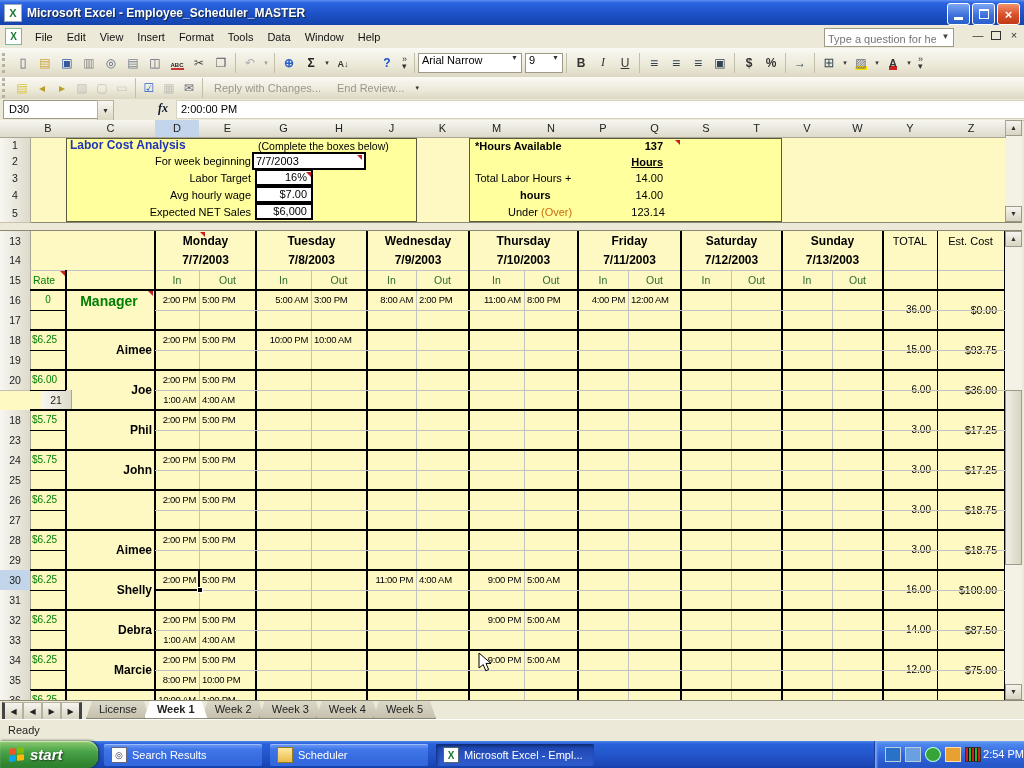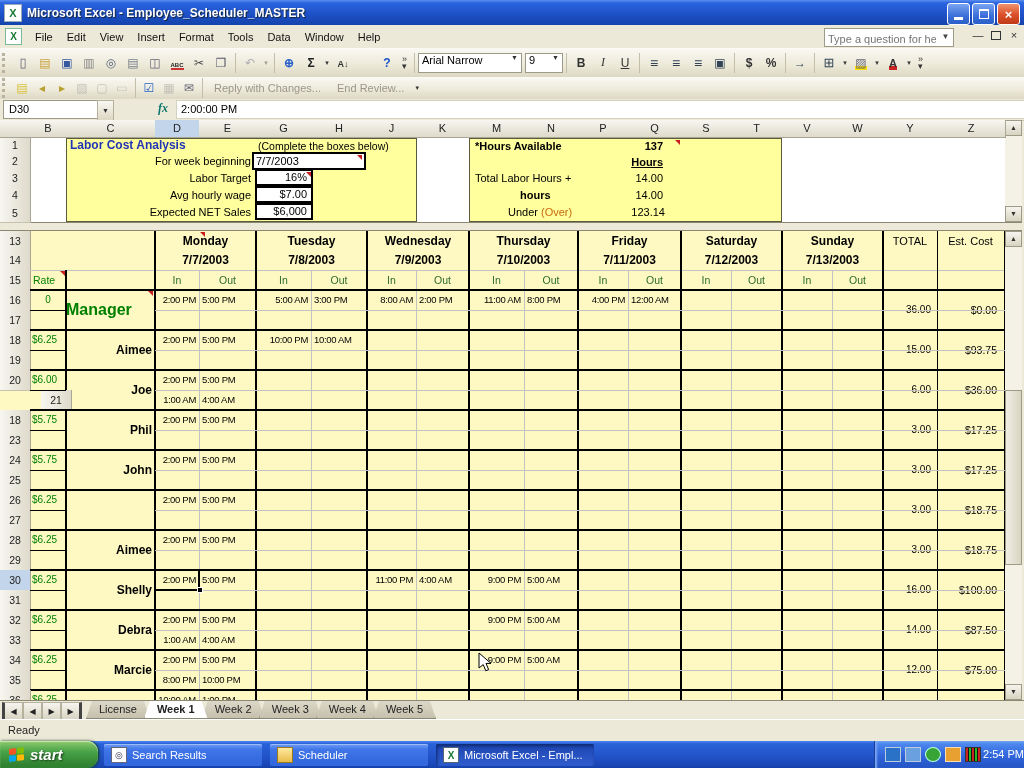--- a/index.html
+++ b/index.html
@@ -84,28 +84,28 @@
   .show-comments-icon::after{content:"▢";color:#888;}
   .delete-comment-icon::after{content:"▭";color:#888;}
   .checkbox-icon::after{content:"☑";color:#2a62c8;}
   .picture-icon::after{content:"▦";color:#888;}
   .envelope-icon::after{content:"✉";color:#667;}
 
   
   #fmbar{left:0;top:99px;width:1024px;height:21px;background:#ece9d8;border-bottom:1px solid #c9c5b2;}
   #namebox{position:absolute;left:3px;top:1px;width:93px;height:17px;background:#fff;border:1px solid #9d9a87;font-size:11px;line-height:17px;padding-left:5px;}
   #namedrop{position:absolute;left:97px;top:1px;width:15px;height:19px;background:linear-gradient(#f8f7f1,#ddd8c4);border:1px solid #b5b19c;font-size:7px;text-align:center;line-height:19px;color:#333;}
-  #fxlbl{position:absolute;left:158px;top:2px;font-family:"Liberation Serif",serif;font-style:italic;font-weight:bold;font-size:12px;color:#0f766e;}
+  #fxlbl{position:absolute;left:158px;top:2px;font-family:"Liberation Serif",serif;font-style:italic;font-weight:bold;font-size:12px;color:#0f172a;}
   #fvalue{position:absolute;left:176px;top:1px;width:845px;height:17px;background:#fff;border:1px solid #d5d2c2;font-size:11px;line-height:17px;padding-left:4px;}
 
   
   .chdr{position:absolute;top:120px;height:17px;background:linear-gradient(#f7f6f0,#dedacb);border-right:1px solid #a9a695;border-bottom:1px solid #a9a695;text-align:center;font-size:11px;line-height:17px;color:#222;}
   .rhdr{position:absolute;background:linear-gradient(90deg,#f7f6f0,#dedacb);border-right:1px solid #a9a695;border-bottom:1px solid #c5c1ae;text-align:center;font-size:10.5px;color:#222;}
   .selhdr{background:#c3d5ea !important;}
-  #paneT{left:0;top:138px;width:1005px;height:84px;background:#ffffff;overflow:hidden;padding-left:12px;}
+  #paneT{left:0;top:138px;width:1005px;height:84px;background:#fef9c3;overflow:hidden;padding-left:12px;}
   #paneB{left:0;top:231px;width:1005px;height:469px;background:#fef9c3;overflow:hidden;}
   #splitbar{left:0;top:222px;width:1022px;height:9px;background:#ece9d8;border-top:1px solid #8a8772;border-bottom:1px solid #8a8772;box-sizing:border-box;}
   .ybox{position:absolute;background:#ffff9e;border:1px solid #5a5a3c;box-sizing:border-box;}
   .c{position:absolute;white-space:nowrap;overflow:hidden;font-size:11px;color:#000;}
   .vln{position:absolute;background:#000;}
   .gln{position:absolute;background:#c2c2c2;}
   .ctri{position:absolute;width:0;height:0;border-top:5px solid #c81e1e;border-left:5px solid transparent;}
   .time{font-size:9.5px;letter-spacing:-0.3px;line-height:20px;}
   .inbox{position:absolute;background:#fff;border:2px solid #000;box-sizing:border-box;font-size:11px;}
   #selcell{position:absolute;border:2px solid #000;box-sizing:border-box;}
@@ -440,21 +440,21 @@
       <div class="vln" style="position: absolute; left: 577px; top: 0px; width: 2px; height: 469px;"></div>
       <div class="vln" style="position: absolute; left: 680px; top: 0px; width: 2px; height: 469px;"></div>
       <div class="vln" style="position: absolute; left: 781px; top: 0px; width: 2px; height: 469px;"></div>
       <div class="vln" style="position: absolute; left: 882px; top: 0px; width: 2px; height: 469px;"></div>
       <div class="vln" style="position: absolute; left: 65px; top: 39px; width: 2px; height: 430px;"></div>
       <div class="vln" style="position: absolute; left: 937px; top: 0px; width: 1px; height: 469px;"></div>
       <div class="vln" style="position: absolute; left: 1004px; top: 0px; width: 1px; height: 469px;"></div>
       <div class="rhdr" style="position: absolute; left: 0px; top: 59px; width: 30px; height: 20px; line-height: 20px;">16</div>
       <div class="rhdr" style="position: absolute; left: 0px; top: 79px; width: 30px; height: 20px; line-height: 20px;">17</div>
       <div class="c" style="position: absolute; left: 30px; top: 59px; width: 36px; height: 20px; line-height: 20px; text-align: center; font-size: 10px; color: rgb(0, 128, 0);">0</div>
-      <div class="c" style="position: absolute; left: 66px; top: 59px; width: 86px; height: 40px; line-height: 40px; text-align: left; font-weight: bold; font-size: 16px; color: rgb(0, 128, 0);">Manager</div>
+      <div class="c" style="position: absolute; left: 66px; top: 50px; width: 86px; height: 40px; line-height: 40px; text-align: center; font-weight: bold; font-size: 14px; color: rgb(0, 128, 0);">Manager</div>
       <div class="c time" style="position: absolute; left: 155px; top: 59px; width: 41px; height: 20px; text-align: right;">2:00 PM</div>
       <div class="c time" style="position: absolute; left: 202px; top: 59px; width: 54px; height: 20px; text-align: left;">5:00 PM</div>
       <div class="c time" style="position: absolute; left: 256px; top: 59px; width: 52px; height: 20px; text-align: right;">5:00 AM</div>
       <div class="c time" style="position: absolute; left: 314px; top: 59px; width: 53px; height: 20px; text-align: left;">3:00 PM</div>
       <div class="c time" style="position: absolute; left: 367px; top: 59px; width: 46px; height: 20px; text-align: right;">8:00 AM</div>
       <div class="c time" style="position: absolute; left: 419px; top: 59px; width: 50px; height: 20px; text-align: left;">2:00 PM</div>
       <div class="c time" style="position: absolute; left: 469px; top: 59px; width: 52px; height: 20px; text-align: right;">11:00 AM</div>
       <div class="c time" style="position: absolute; left: 527px; top: 59px; width: 51px; height: 20px; text-align: left;">8:00 PM</div>
       <div class="c time" style="position: absolute; left: 578px; top: 59px; width: 47px; height: 20px; text-align: right;">4:00 PM</div>
       <div class="c time" style="position: absolute; left: 631px; top: 59px; width: 50px; height: 20px; text-align: left;">12:00 AM</div>

